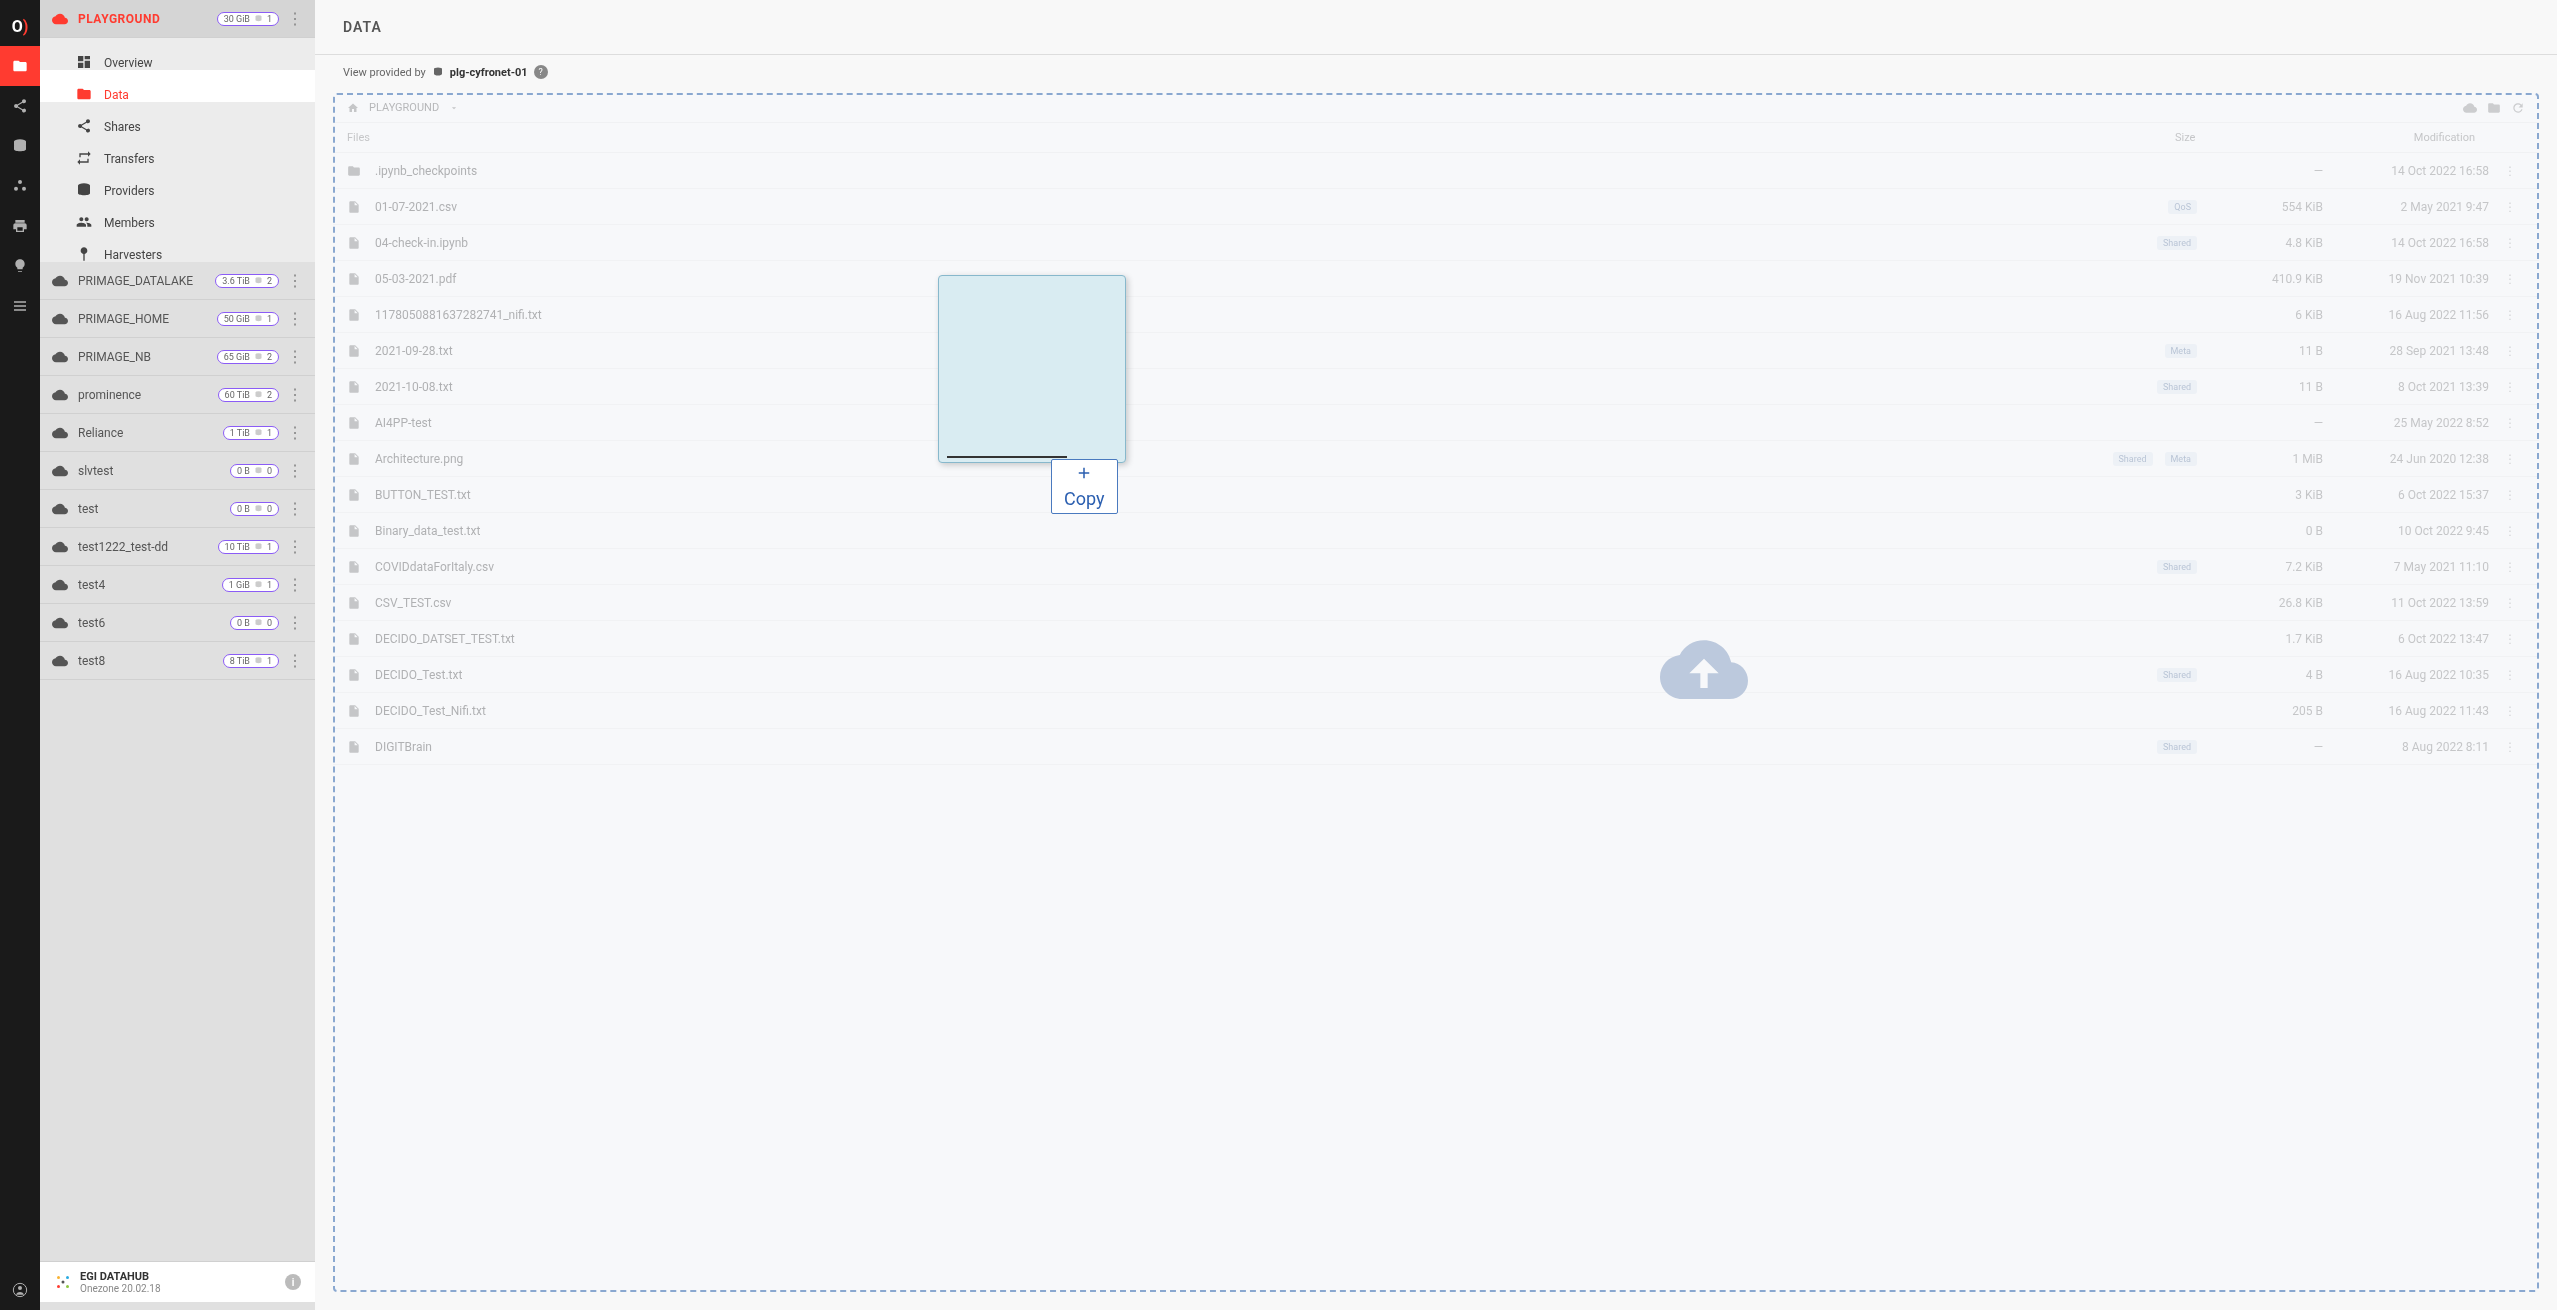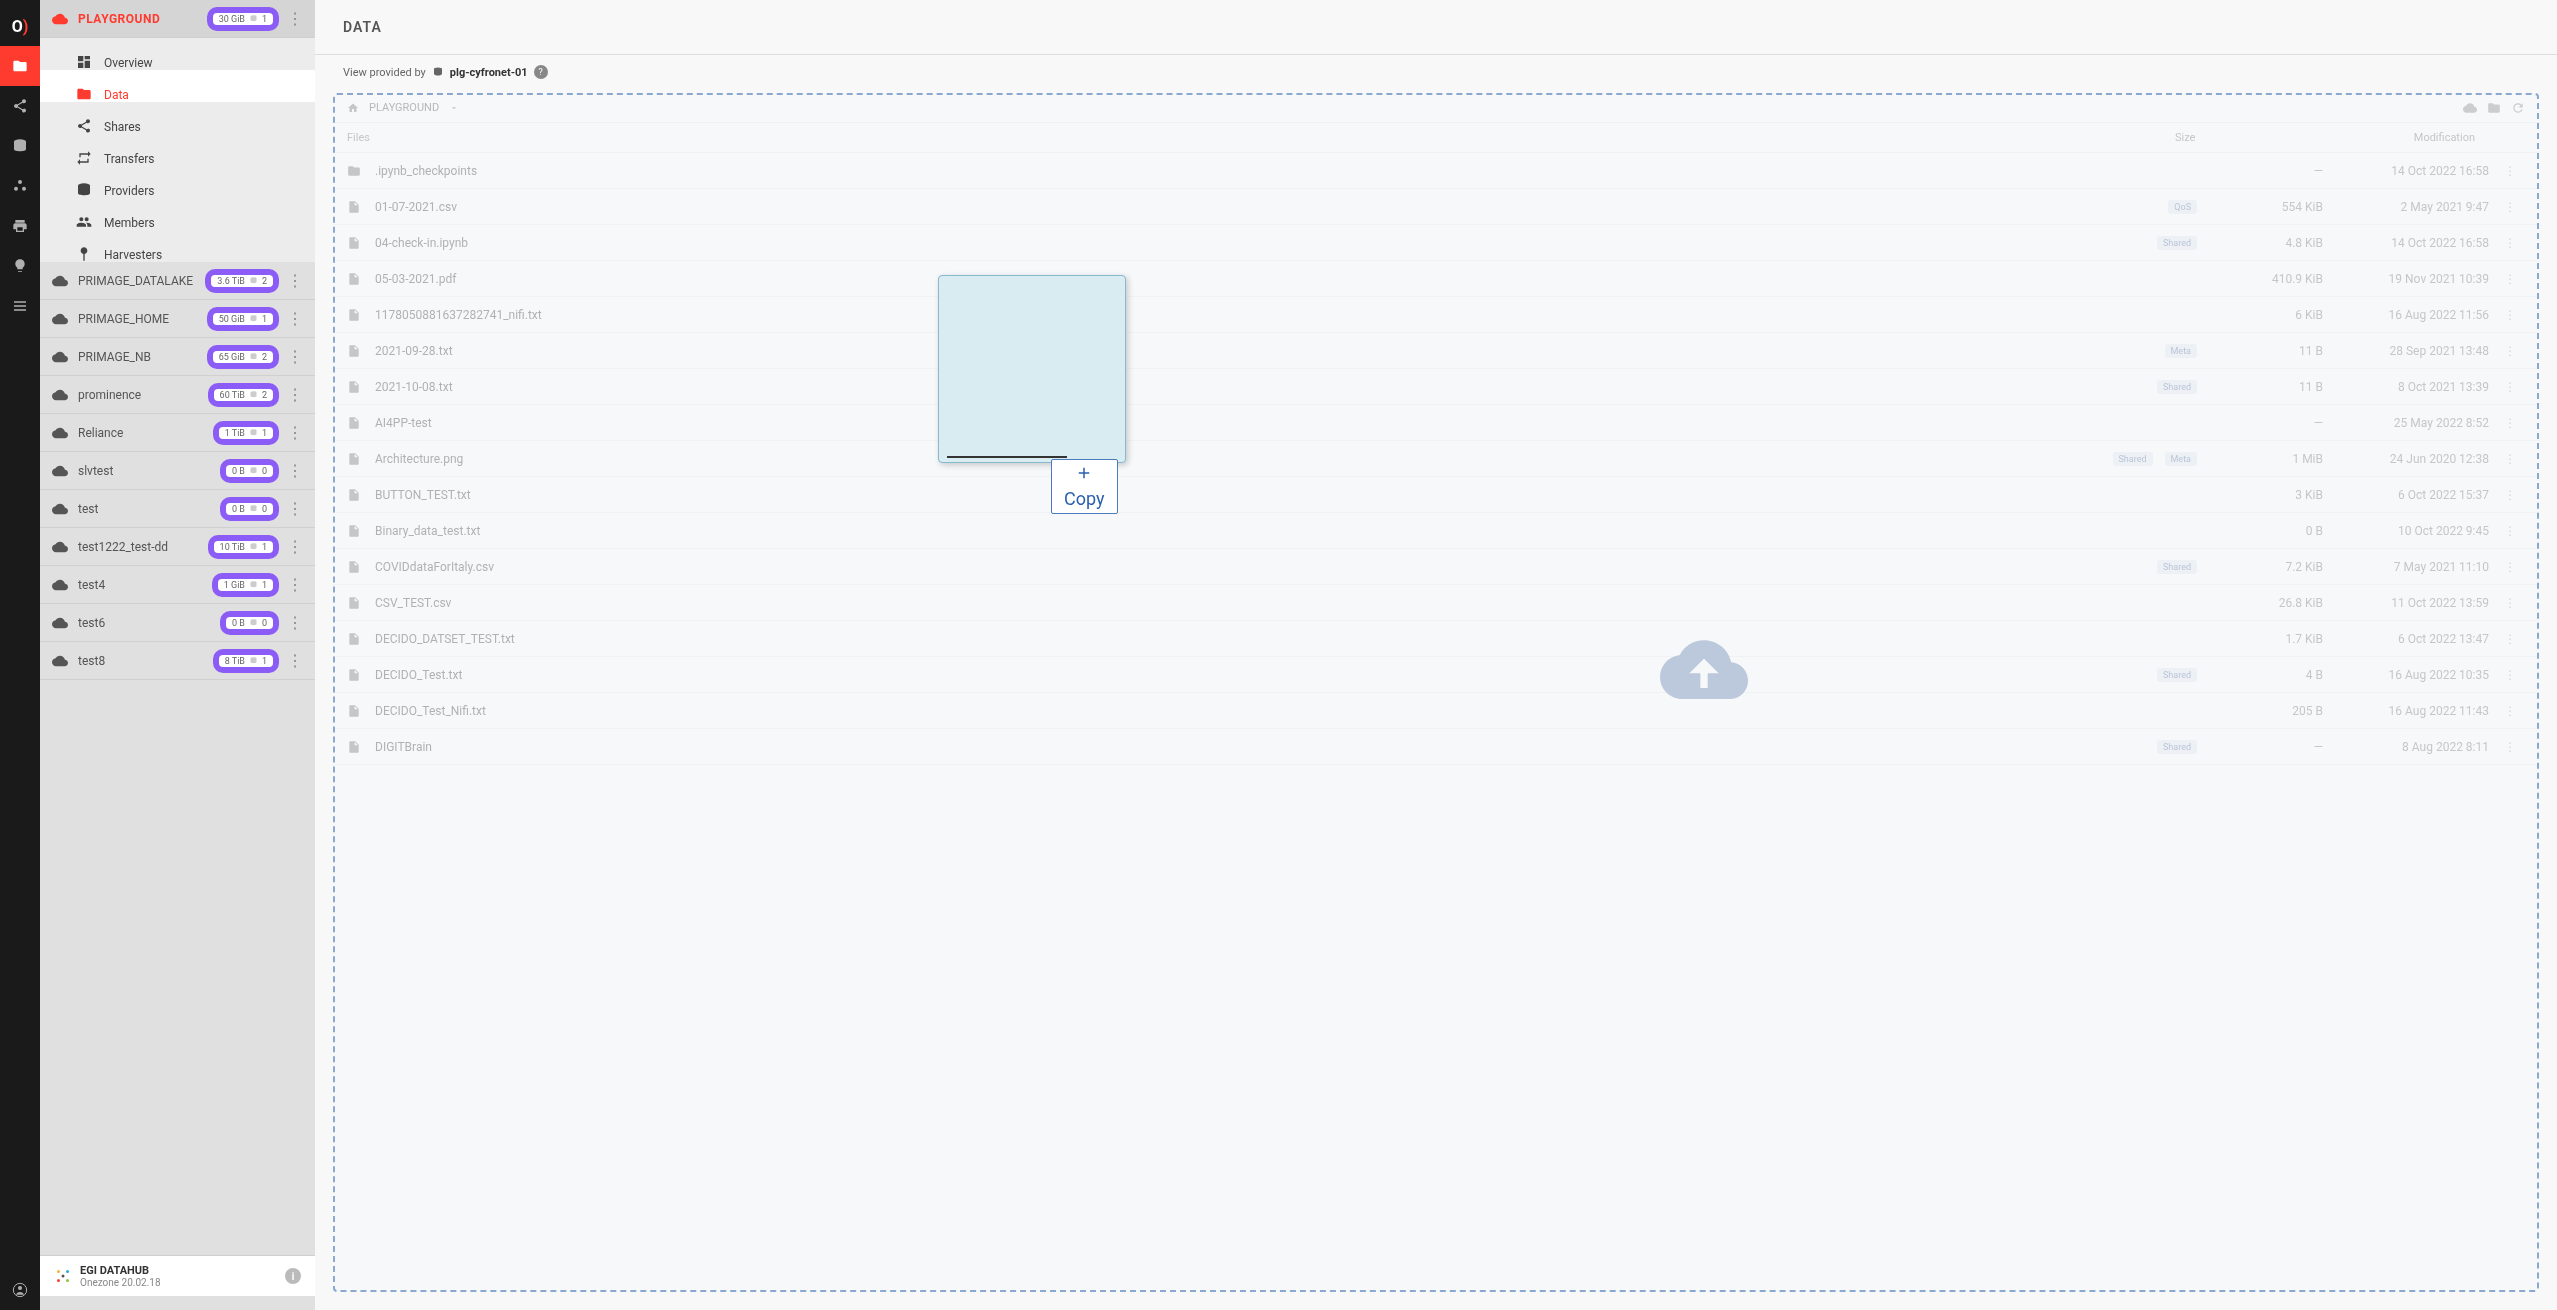--- a/index.html
+++ b/index.html
@@ -15,30 +15,30 @@
   .rail-bottom { margin-top: auto; width: 40px; height: 40px; display:flex; align-items:center; justify-content:center; color:#b0b0b0;}
 
   
   .sidebar { width: 275px; background: #e0e0e0; display: flex; flex-direction: column; overflow-y: auto; position:relative; }
   .space-row { display:flex; align-items:center; padding: 0 12px; height: 38px; border-bottom:1px solid #d0d0d0; cursor:pointer; font-size:12px; color:#555;}
   .space-row.selected { background:#d5d5d5; }
   .space-row.selected .space-name { color:#ff3b30; font-weight:bold; letter-spacing:0.5px; }
   .space-row .cloud { width:16px; height:16px; margin-right:10px; color:#555;}
   .space-row.selected .cloud { color:#ff3b30; }
   .space-name { flex:1; white-space:nowrap; overflow:hidden; text-overflow:ellipsis;}
-  .pill { display:inline-flex; align-items:center; gap:4px; background:#fff; border-radius:10px; padding:1px 6px; font-size:9px; color:#666; margin-left:4px; border:6px solid #8b5cf6;}
+  .pill { display:inline-flex; align-items:center; gap:4px; background:#fff; border-radius:10px; padding:1px 6px; font-size:9px; color:#666; margin-left:4px; border:1px solid #8b5cf6;}
   .pill .sep { color:#ccc; }
   .dots { color:#888; padding-left:8px; cursor:pointer; font-size:16px; line-height:1;}
 
   .subnav { background:#ececec; }
   .subnav-item { display:flex; align-items:flex-end; gap:12px; padding:0 36px; height:32px; font-size:12px; color:#444; cursor:pointer;}
   .subnav-item.active { background:#fff; color:#ff3b30; }
   .subnav-item svg { width:16px; height:16px; }
 
-  .sidebar-footer { margin-top:auto; background:#fff; border-top:1px solid #d0d0d0; padding:8px 14px; display:flex; align-items:center; gap:8px; position:sticky; bottom:14px;}
+  .sidebar-footer { margin-top:auto; background:#fff; border-top:1px solid #d0d0d0; padding:8px 14px; display:flex; align-items:center; gap:8px; position:sticky; bottom:8px;}
   .sidebar-footer .title { font-size:11px; font-weight:bold; color:#333;}
   .sidebar-footer .sub { font-size:10px; color:#888;}
   .info-icon { margin-left:auto; width:16px; height:16px; border-radius:50%; background:#bbb; color:#fff; font-size:10px; display:flex; align-items:center; justify-content:center; font-weight:bold;}
 
   
   .main { flex:1; display:flex; flex-direction:column; overflow:hidden; background:#f8f8f8;}
   .main-header { height:55px; border-bottom:1px solid #ddd; display:flex; align-items:center; padding:0 28px;}
   .main-header h1 { font-size:14px; letter-spacing:1px; color:#555; font-weight:600;}
   .view-provided { padding:10px 28px; font-size:11px; color:#666; display:flex; align-items:center; gap:6px;}
   .view-provided .prov-name { font-weight:bold; color:#333;}

